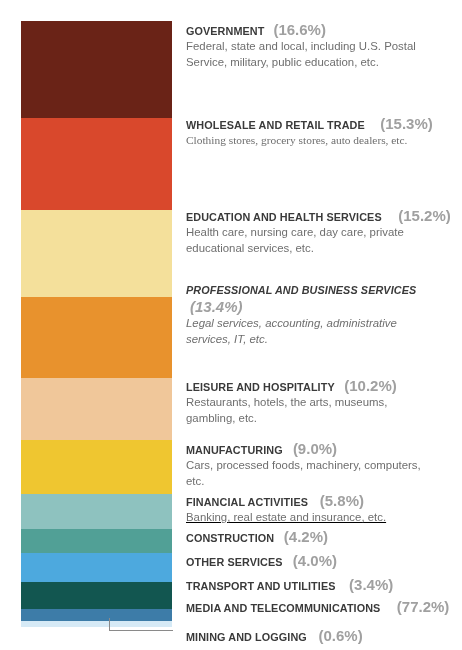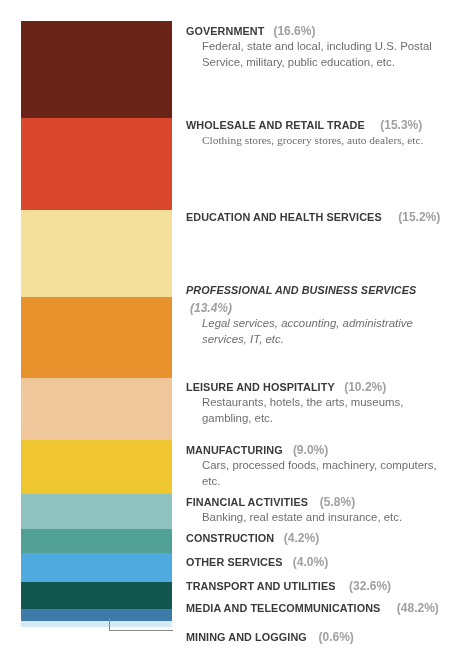--- a/index.html
+++ b/index.html
@@ -77,28 +77,28 @@
     color: #3a3a3a;
     line-height: 14px;
     margin: 0 0 1px 0;
     transform: scaleX(0.94);
     transform-origin: left center;
     white-space: nowrap;
   }
   .pct {
     color: #a0a0a0;
     font-weight: bold;
-    font-size: 12px;
+    font-size: 15px;
   }
   .item-desc {
     font-family: "Liberation Sans", "DejaVu Sans", sans-serif;
     font-size: 11.4px;
     color: #6e6e6e;
     line-height: 15.5px;
-    margin: 16px;
+    margin: 0;
     max-width: 252px;
   }
 </style>
 </head>
 <body>
 
 <div id="chart">
 
   <div class="bar-column">
       <div class="band" style="top: 0px; height: 97px; background: rgb(106, 35, 23);"></div>
@@ -116,25 +116,25 @@
     </div>
 
   <div class="leader" style="left: 109px; top: 618px;">
     <div class="v"></div>
     <div class="h"></div>
   </div>
 
   <div class="legend">
       <div class="legend-item" style="top: 21px;"><div class="item-title" style="display: inline-block;">GOVERNMENT</div><span class="pct" style="display: inline-block; margin-left: 4px; vertical-align: baseline;">(16.6%)</span><div class="item-desc" style="margin-top: 0px;">Federal, state and local, including U.S. Postal Service, military, public education, etc.</div></div>
       <div class="legend-item" style="top: 115px;"><div class="item-title" style="display: inline-block;">WHOLESALE AND RETAIL TRADE</div><span class="pct" style="display: inline-block; margin-left: 4px; vertical-align: baseline;">(15.3%)</span><div class="item-desc" style="margin-top: 0px; font-family: Liberation Serif, serif;">Clothing stores, grocery stores, auto dealers, etc.</div></div>
-      <div class="legend-item" style="top: 207px;"><div class="item-title" style="display: inline-block;">EDUCATION AND HEALTH SERVICES</div><span class="pct" style="display: inline-block; margin-left: 4px; vertical-align: baseline;">(15.2%)</span></div>
+      <div class="legend-item" style="top: 207px;"><div class="item-title" style="display: inline-block;">EDUCATION AND HEALTH SERVICES</div><span class="pct" style="display: inline-block; margin-left: 4px; vertical-align: baseline;">(15.2%)</span><div class="item-desc" style="margin-top: 0px;">Health care, nursing care, day care, private educational services, etc.</div></div>
       <div class="legend-item" style="top: 280px; font-style: italic;"><div class="item-title" style="display: inline-block;">PROFESSIONAL AND BUSINESS SERVICES</div><span class="pct" style="display: inline-block; margin-left: 4px; vertical-align: baseline;">(13.4%)</span><div class="item-desc" style="margin-top: 0px;">Legal services, accounting, administrative services, IT, etc.</div></div>
       <div class="legend-item" style="top: 377px;"><div class="item-title" style="display: inline-block;">LEISURE AND HOSPITALITY</div><span class="pct" style="display: inline-block; vertical-align: baseline;">(10.2%)</span><div class="item-desc" style="margin-top: 0px;">Restaurants, hotels, the arts, museums, gambling, etc.</div></div>
       <div class="legend-item" style="top: 440px;"><div class="item-title" style="display: inline-block;">MANUFACTURING</div><span class="pct" style="display: inline-block; margin-left: 4px; vertical-align: baseline;">(9.0%)</span><div class="item-desc" style="margin-top: 0px;">Cars, processed foods, machinery, computers, etc.</div></div>
-      <div class="legend-item" style="top: 492px;"><div class="item-title" style="display: inline-block;">FINANCIAL ACTIVITIES</div><span class="pct" style="display: inline-block; margin-left: 4px; vertical-align: baseline;">(5.8%)</span><div class="item-desc" style="margin-top: 0px;">Banking, real estate and insurance, etc.</div></div>
+      <div class="legend-item" style="top: 492px; text-decoration: underline;"><div class="item-title" style="display: inline-block;">FINANCIAL ACTIVITIES</div><span class="pct" style="display: inline-block; margin-left: 4px; vertical-align: baseline;">(5.8%)</span><div class="item-desc" style="margin-top: 0px;">Banking, real estate and insurance, etc.</div></div>
       <div class="legend-item" style="top: 528px;"><div class="item-title" style="display: inline-block;">CONSTRUCTION</div><span class="pct" style="display: inline-block; margin-left: 4px; vertical-align: baseline;">(4.2%)</span></div>
       <div class="legend-item" style="top: 552px;"><div class="item-title" style="display: inline-block;">OTHER SERVICES</div><span class="pct" style="display: inline-block; margin-left: 4px; vertical-align: baseline;">(4.0%)</span></div>
-      <div class="legend-item" style="top: 576px;"><div class="item-title" style="display: inline-block;">TRANSPORT AND UTILITIES</div><span class="pct" style="display: inline-block; margin-left: 4px; vertical-align: baseline;">(32.6%)</span></div>
-      <div class="legend-item" style="top: 598px;"><div class="item-title" style="display: inline-block;">MEDIA AND TELECOMMUNICATIONS</div><span class="pct" style="display: inline-block; margin-left: 4px; vertical-align: baseline;">(48.2%)</span></div>
+      <div class="legend-item" style="top: 576px;"><div class="item-title" style="display: inline-block;">TRANSPORT AND UTILITIES</div><span class="pct" style="display: inline-block; margin-left: 4px; vertical-align: baseline;">(3.4%)</span></div>
+      <div class="legend-item" style="top: 598px;"><div class="item-title" style="display: inline-block;">MEDIA AND TELECOMMUNICATIONS</div><span class="pct" style="display: inline-block; margin-left: 4px; vertical-align: baseline;">(77.2%)</span></div>
       <div class="legend-item" style="top: 627px;"><div class="item-title" style="display: inline-block;">MINING AND LOGGING</div><span class="pct" style="display: inline-block; margin-left: 4px; vertical-align: baseline; text-align: right;">(0.6%)</span></div>
     </div>
 
 </div>
 
 </body></html>

